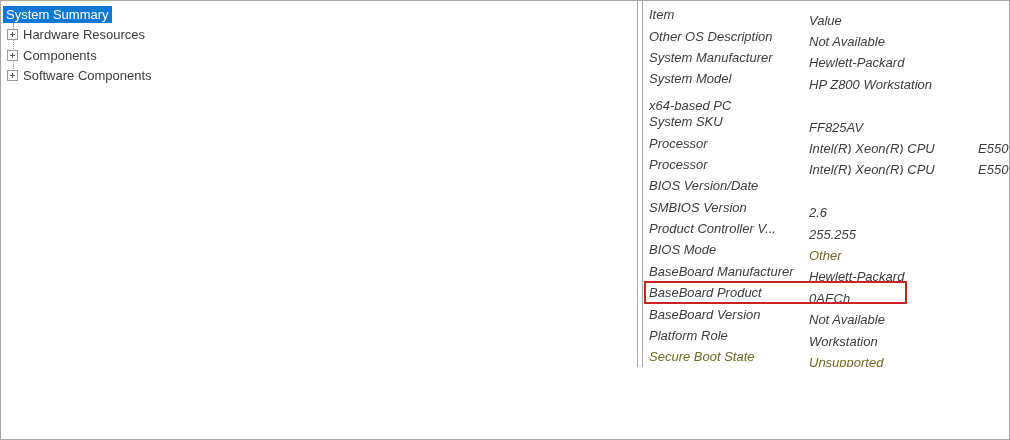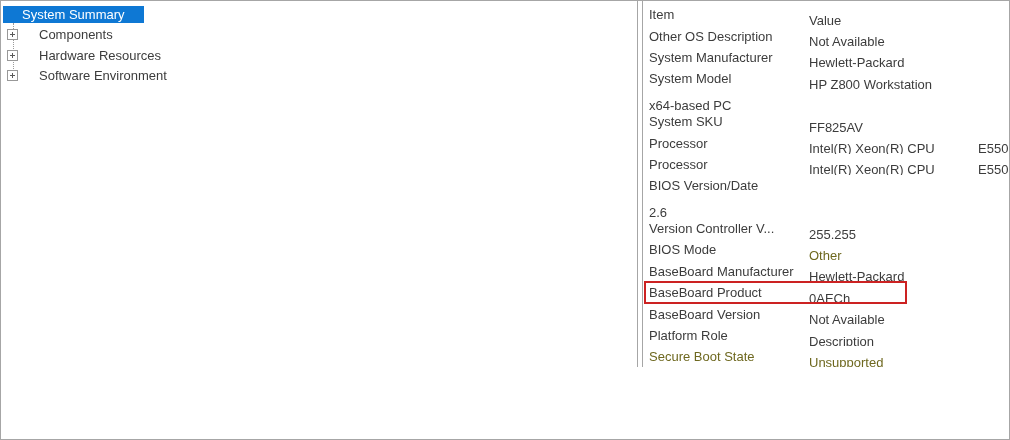--- a/index.html
+++ b/index.html
@@ -7,34 +7,34 @@
     width:1010px; height:440px; box-sizing:border-box;
     border:1px solid #a6a6a6; background:#fff; position:relative;
     font-family:"Liberation Sans", sans-serif; font-size:13px; color:#3c3c3c;
     overflow:hidden;
   }
 
   
   .tree-pane { position:absolute; left:0; top:0; width:633px; height:438px; padding-top:3px; box-sizing:border-box; }
   .tree-guide { position:absolute; left:12px; top:22px; height:50px; width:0; border-left:1px dotted #9a9a9a; }
   .titem { height:20.5px; display:flex; align-items:center; position:relative; cursor:default; }
-  .tlabel { padding:1px 19px; white-space:pre; }
+  .tlabel { padding:1px 3px; white-space:pre; }
   .titem.selected .tlabel { background:#0e78d4; color:#fff; margin-left:2px; }
   .expander {
     width:9px; height:9px; box-sizing:content-box; border:1px solid #989898;
     background:#fff; position:relative; margin-left:6px; margin-right:2px; flex:none;
   }
   .expander::before { content:""; position:absolute; left:2px; right:2px; top:50%; margin-top:-0.5px; height:1px; background:#5a5a5a; }
   .expander::after  { content:""; position:absolute; top:2px; bottom:2px; left:50%; margin-left:-0.5px; width:1px; background:#5a5a5a; }
 
   
   .splitter { position:absolute; left:633px; top:0; width:4px; height:438px; cursor:col-resize; background:transparent; }
 
   
-  .list-pane { position:absolute; left:636px; top:0; width:372px; height:366px; border-left:1px solid #a6a6a6; box-sizing:border-box; }
+  .list-pane { position:absolute; left:636px; top:0; width:372px; height:366px; border-left:1px solid #a6a6a6; box-sizing:border-box;font-style:italic; }
   .list-inner { position:absolute; left:4px; top:0; right:0; bottom:0; border-left:1px solid #a6a6a6; overflow:hidden; }
   .list-content { padding:3px 0 0 6px; }
   .dheader, .drow { display:flex; height:21.4px; align-items:center; white-space:pre; overflow:hidden; }
   .cell { display:block; }
   .cell.item  { width:160px; flex:none; overflow:hidden; }
   .cell.value { flex:1; overflow:hidden;margin-top:11px; }
   .olive { color:#6e681f; }
 
   
   .redbox { position:absolute; border:2px solid #cc2222; box-sizing:border-box; pointer-events:none; }
@@ -48,29 +48,29 @@
 
   <div class="tree-pane">
     <div class="tree-guide"></div>
 
   <div class="titem selected">
 
     <span class="tlabel">System Summary</span>
   </div>
       <div class="titem">
     <span class="expander"></span>
+    <span class="tlabel">Hardware Resources</span>
+  </div>
+      <div class="titem">
+    <span class="expander"></span>
     <span class="tlabel">Components</span>
   </div>
       <div class="titem">
     <span class="expander"></span>
-    <span class="tlabel">Hardware Resources</span>
-  </div>
-      <div class="titem">
-    <span class="expander"></span>
-    <span class="tlabel">Software Environment</span>
+    <span class="tlabel">Software Components</span>
   </div>
     </div>
 
   <div class="splitter"></div>
 
   <div class="list-pane">
     <div class="list-inner">
       <div class="list-content">
         <div class="dheader">
           <span class="cell item">Item</span>
@@ -101,45 +101,46 @@
     <span class="cell value">Intel(R) Xeon(R) CPU            E5506</span>
   </div>
           <div class="drow">
     <span class="cell item">Processor</span>
     <span class="cell value">Intel(R) Xeon(R) CPU            E5506</span>
   </div>
           <div class="drow">
     <span class="cell item">BIOS Version/Date</span>
   </div>
           <div class="drow">
+    <span class="cell item">SMBIOS Version</span>
     <span class="cell value">2.6</span>
   </div>
           <div class="drow">
-    <span class="cell item">Version Controller V...</span>
+    <span class="cell item">Product Controller V...</span>
     <span class="cell value">255.255</span>
   </div>
           <div class="drow">
     <span class="cell item">BIOS Mode</span>
     <span class="cell value olive">Other</span>
   </div>
           <div class="drow">
     <span class="cell item">BaseBoard Manufacturer</span>
     <span class="cell value">Hewlett-Packard</span>
   </div>
           <div class="drow">
     <span class="cell item">BaseBoard Product</span>
     <span class="cell value">0AECh</span>
   </div>
           <div class="drow">
     <span class="cell item">BaseBoard Version</span>
     <span class="cell value">Not Available</span>
   </div>
           <div class="drow">
     <span class="cell item">Platform Role</span>
-    <span class="cell value">Description</span>
+    <span class="cell value">Workstation</span>
   </div>
           <div class="drow">
     <span class="cell item olive">Secure Boot State</span>
     <span class="cell value olive">Unsupported</span>
   </div>
         </div>
       <div class="redbox bios"></div>
       <div class="redbox secure"></div>
     </div>
   </div>

